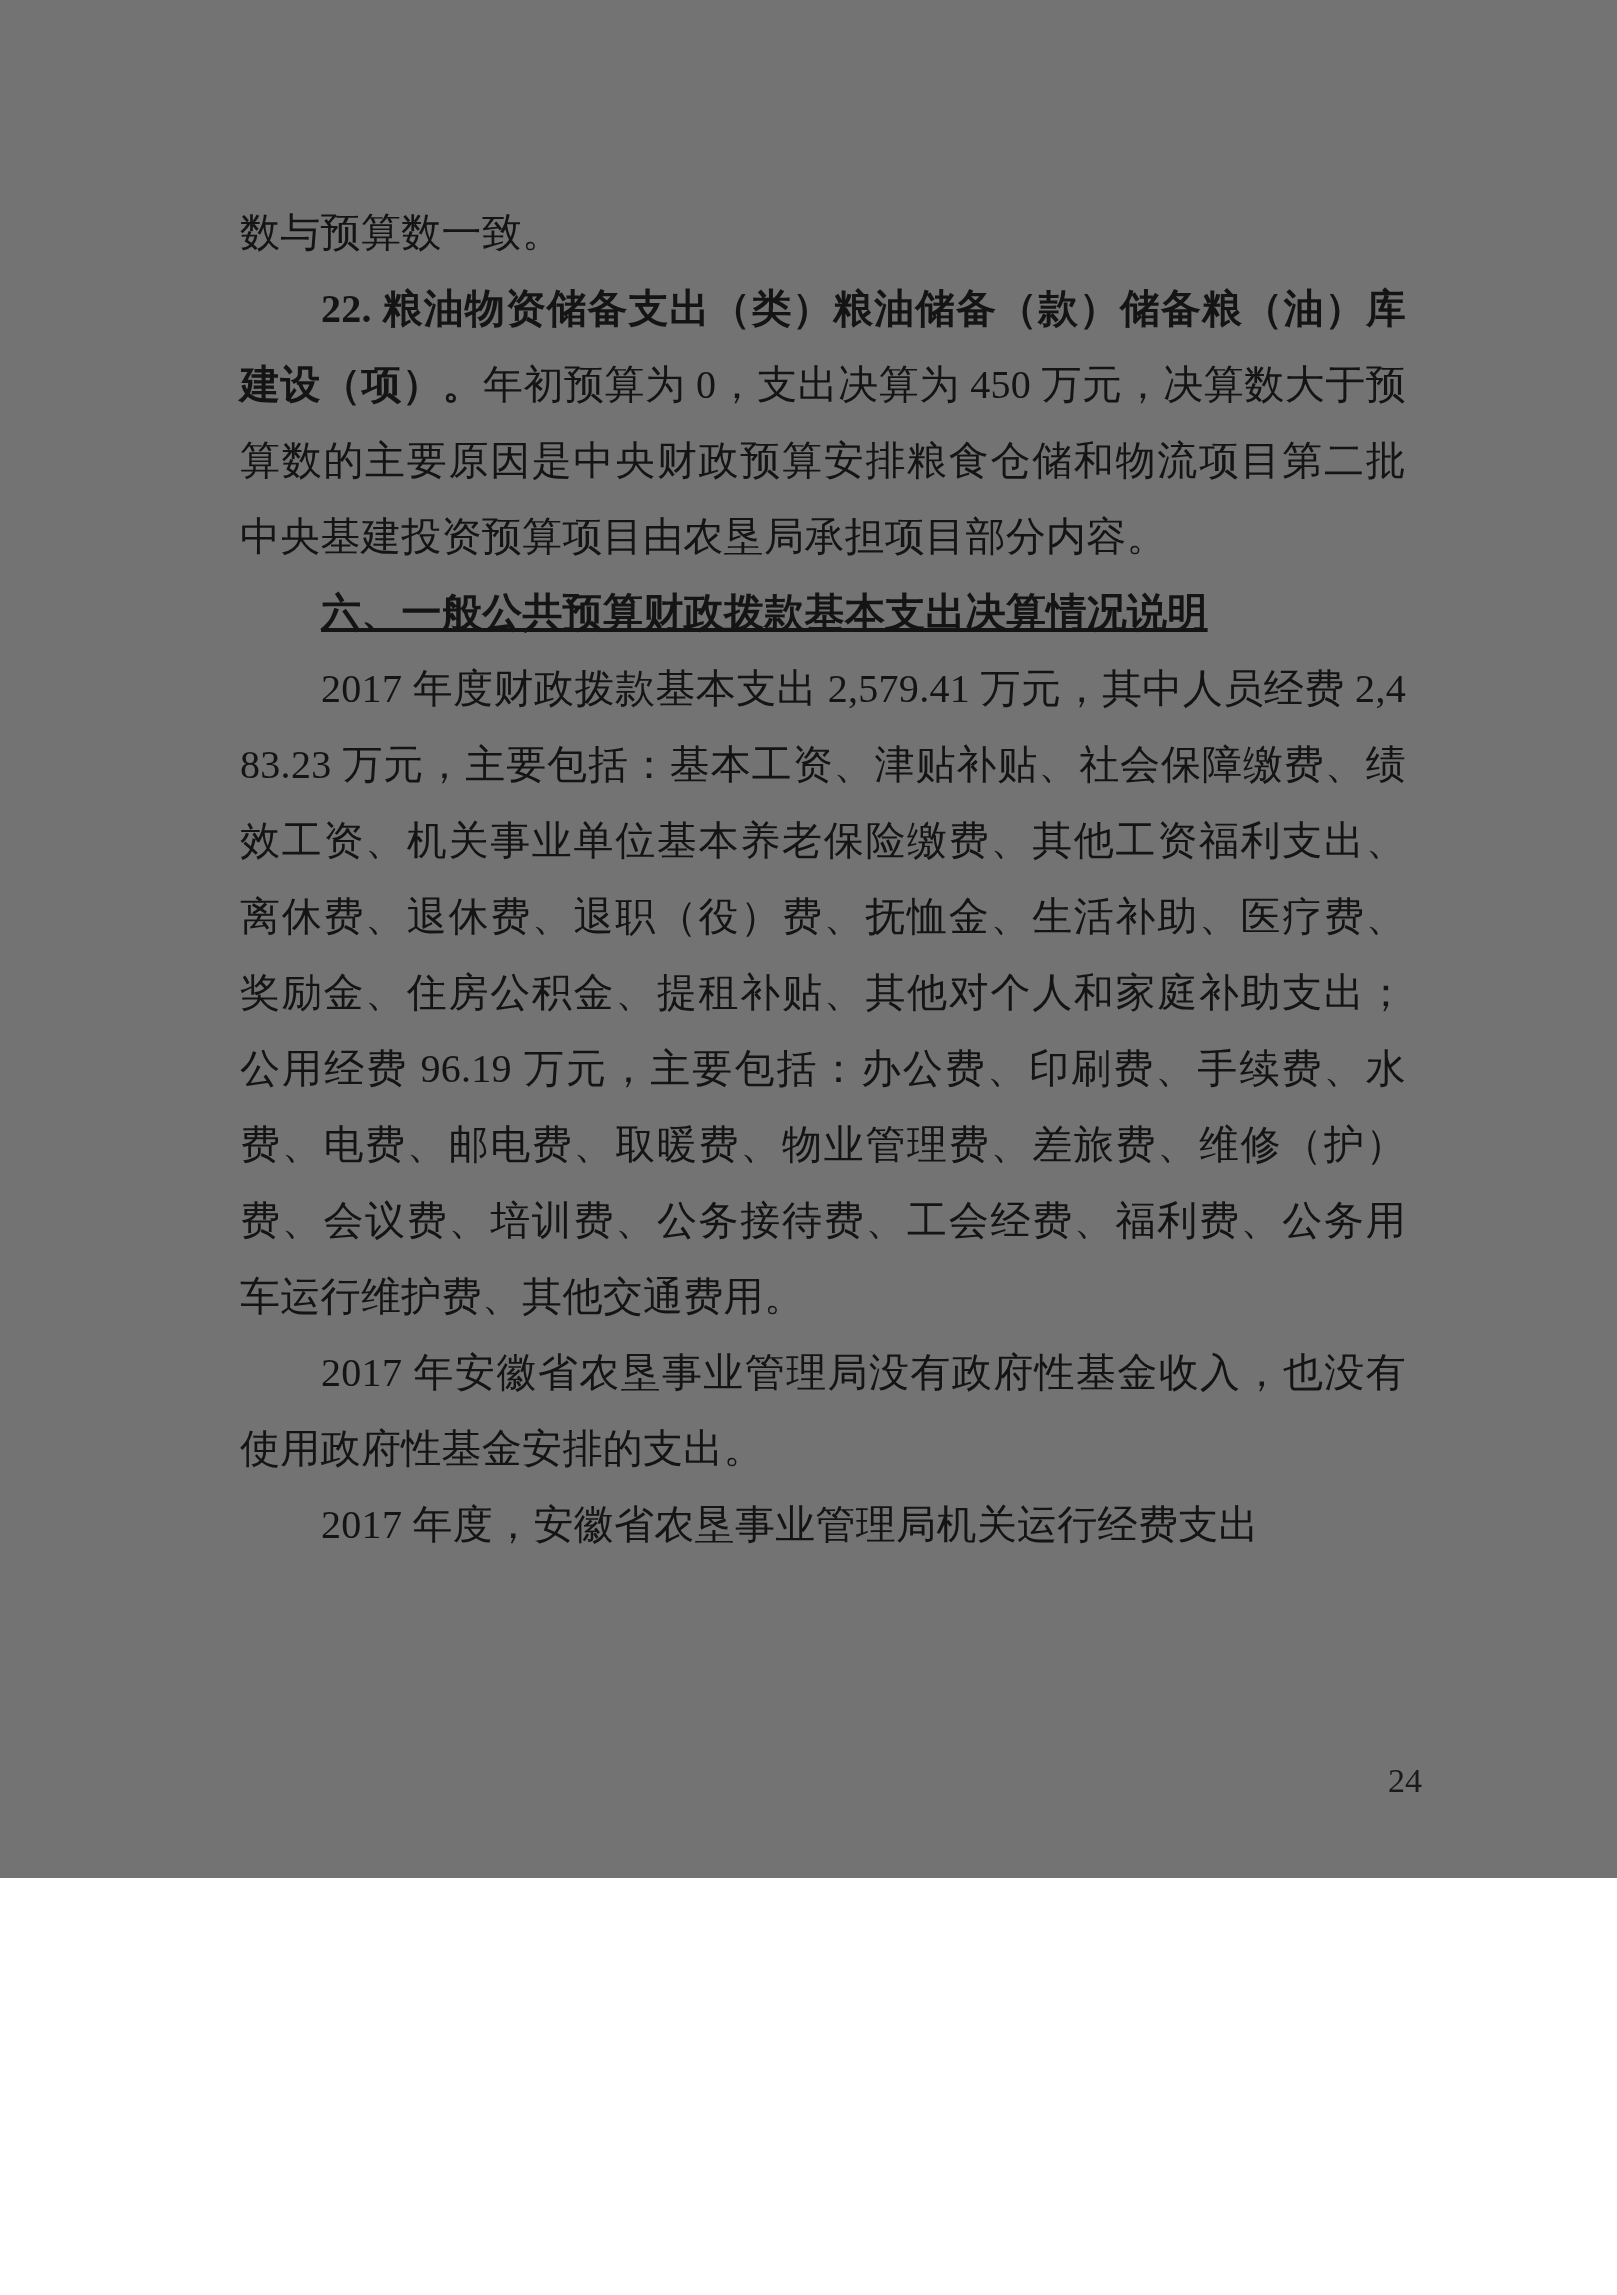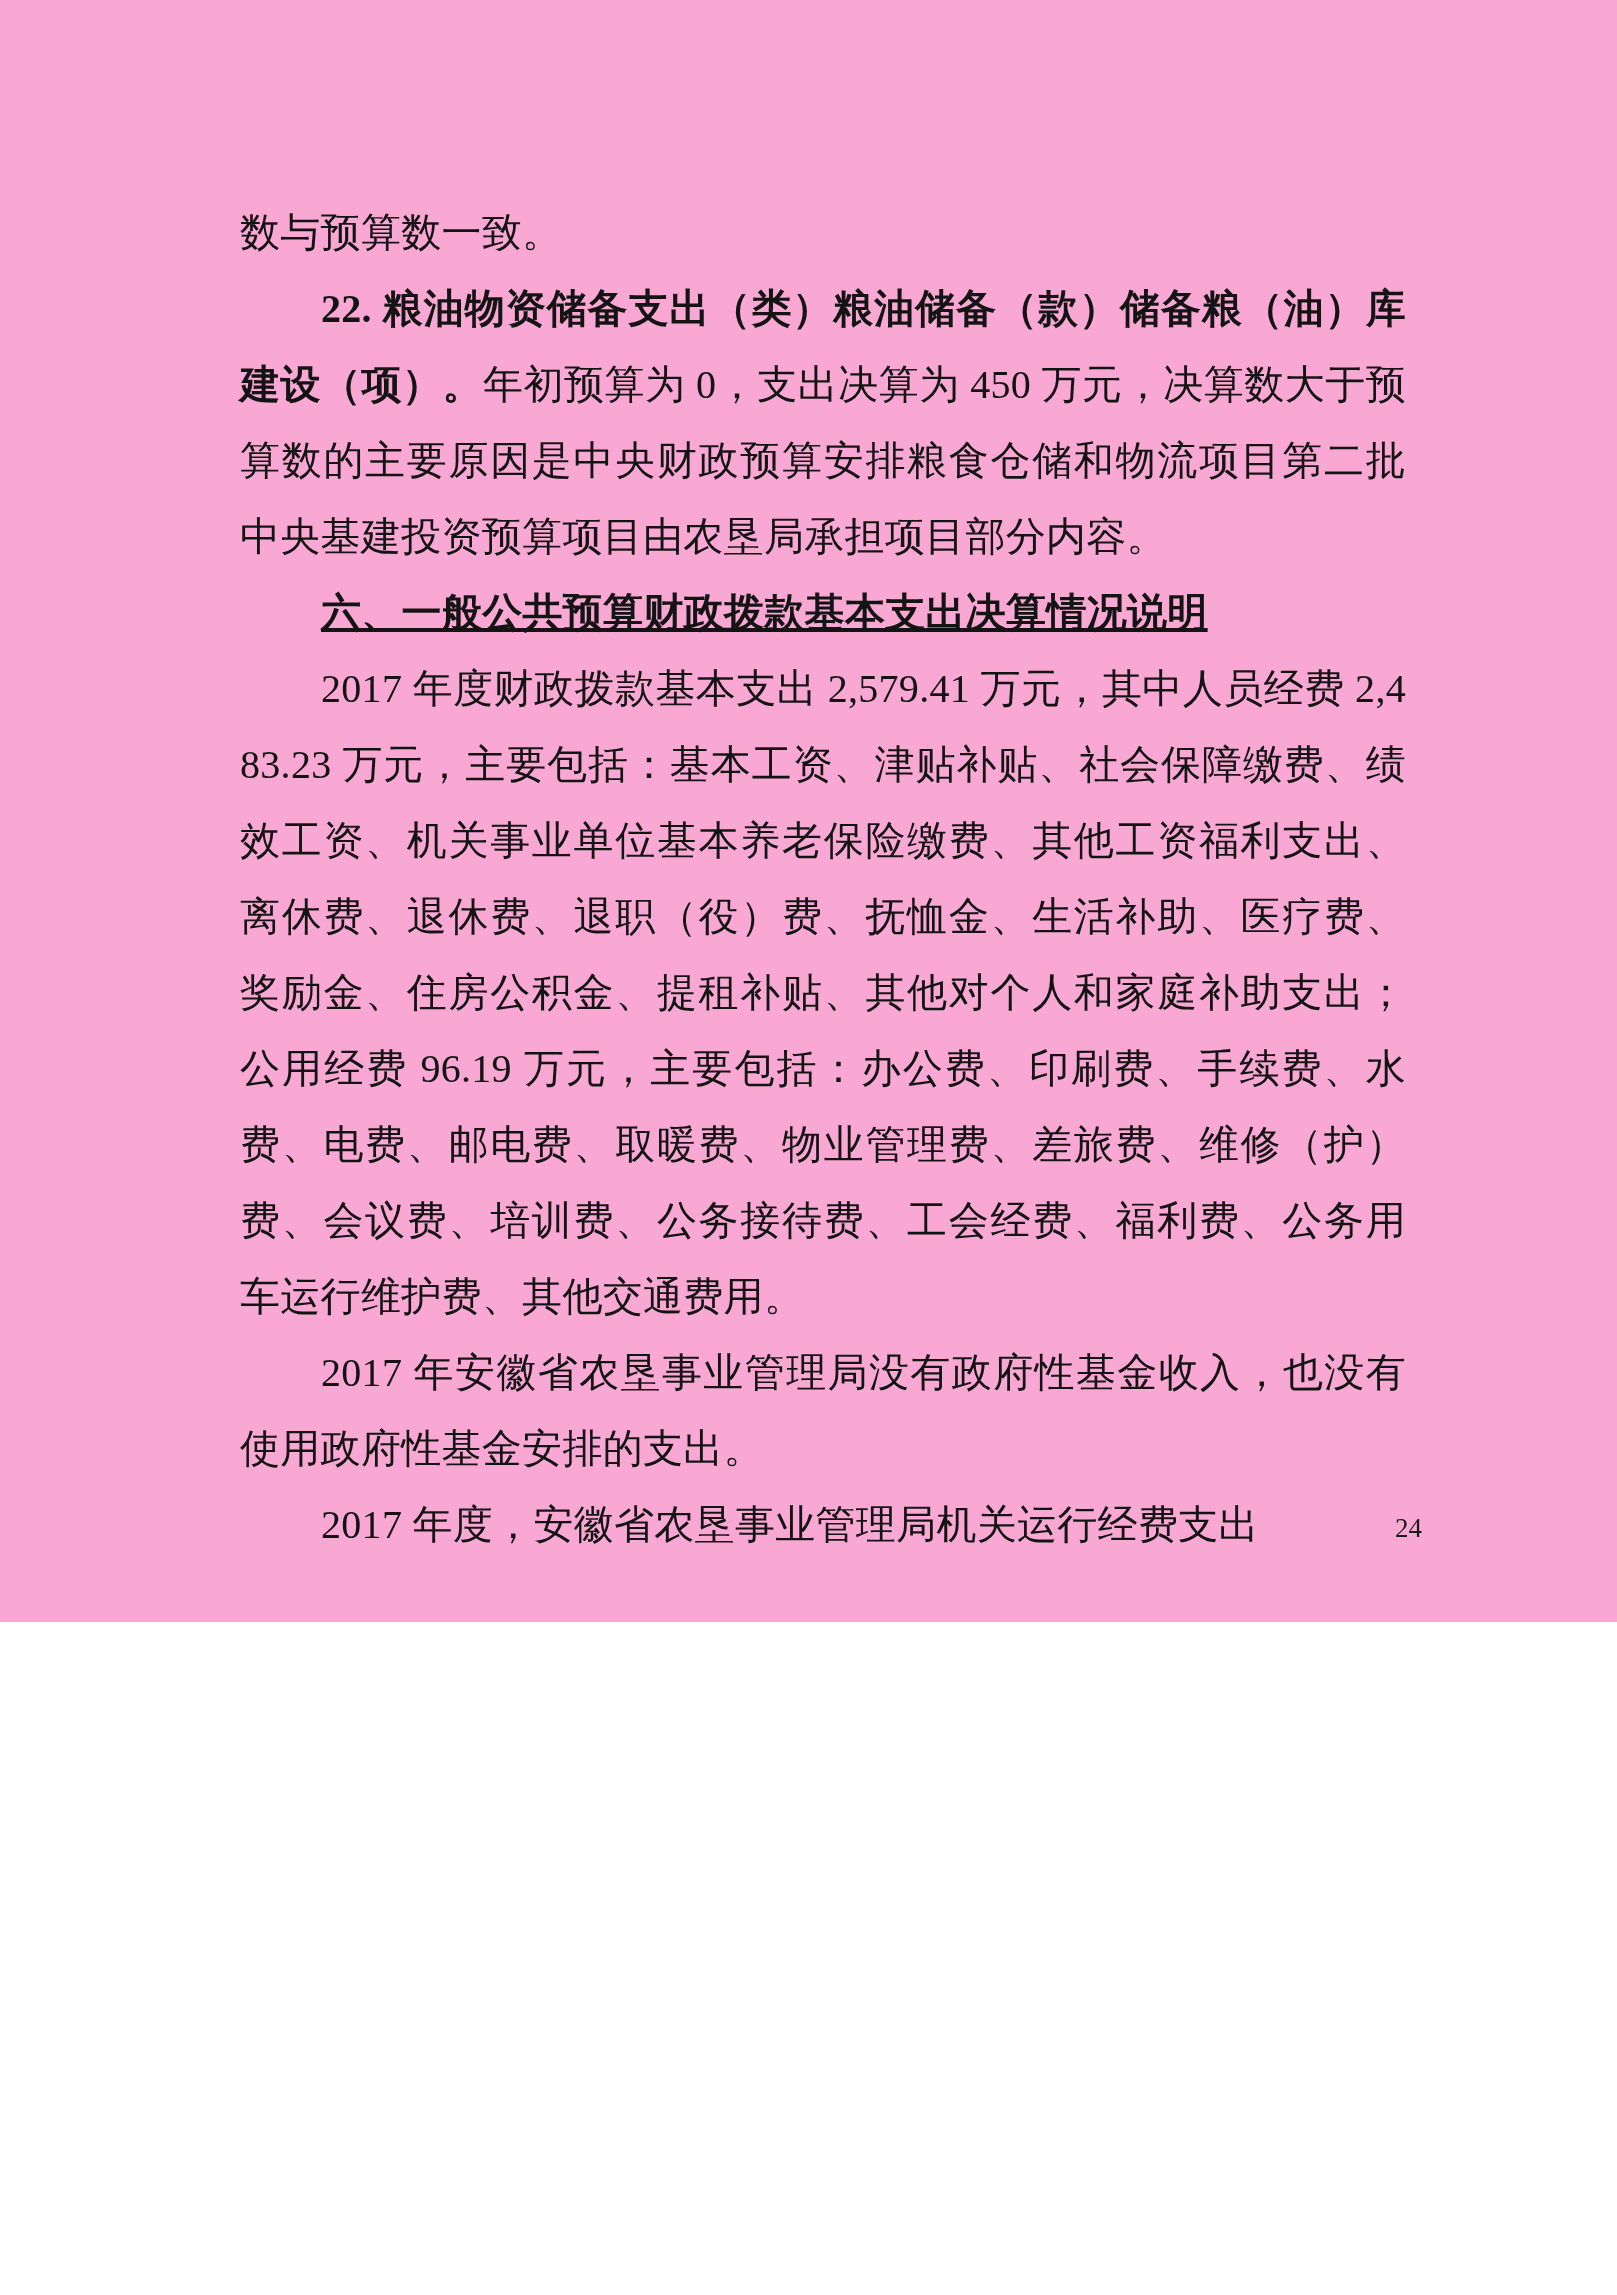--- a/index.html
+++ b/index.html
@@ -3,22 +3,22 @@
 <meta charset="utf-8">
 <style>
   html, body {
     margin: 0;
     padding: 0;
     background: #ffffff;
   }
   .page {
     position: relative;
     width: 1617px;
-    height: 1622px;
-    background: #f9a8d4;
+    height: 1878px;
+    background: #737373;
     box-sizing: border-box;
     font-family: "Liberation Serif", "DejaVu Serif", serif;
     color: #141414;
     overflow: hidden;
   }
   .content {
     position: absolute;
     left: 240px;
     top: 195px;
     width: 1166px;
@@ -44,21 +44,21 @@
     text-decoration: underline;
   }
   .bold {
     font-weight: bold;
     margin-top: 6px;
   }
   .page-number {
     position: absolute;
     right: 195px;
     bottom: 78px;
-    font-size: 27px;
+    font-size: 34px;
     font-family: "Liberation Serif", "DejaVu Serif", serif;
     color: #1a1a1a;
   }
 </style>
 </head>
 <body>
 
 <div class="page">
   <div class="content">
 

